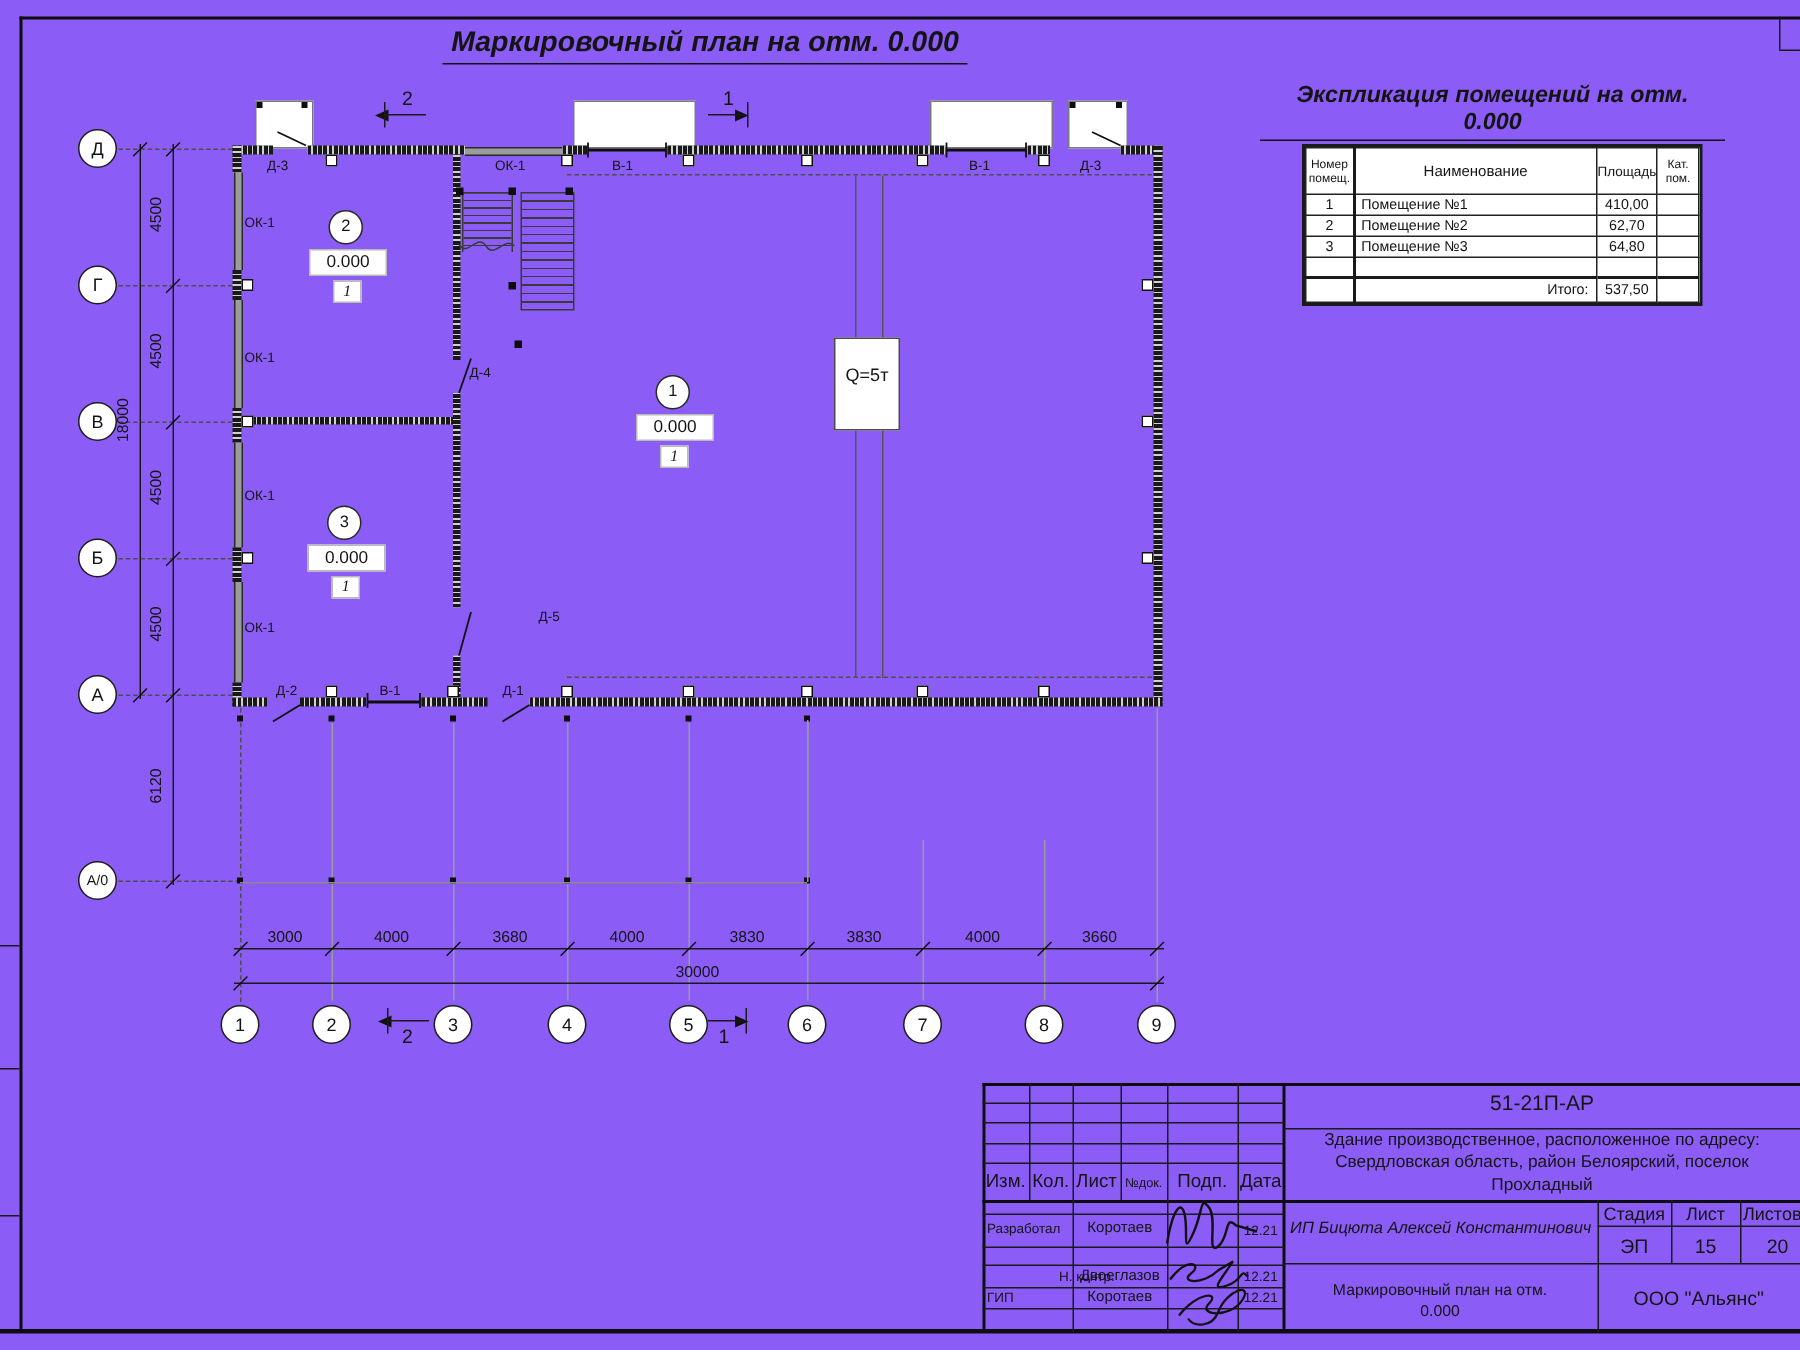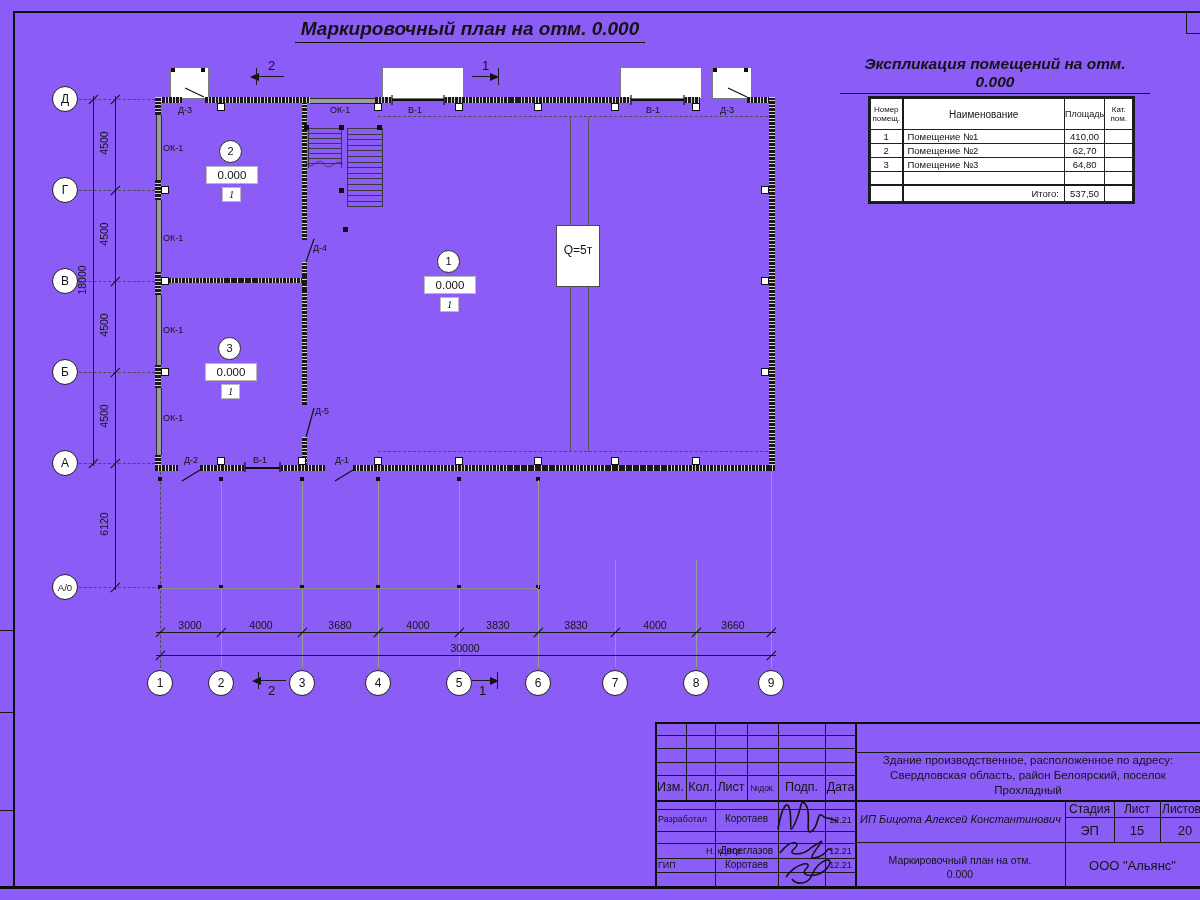--- a/index.html
+++ b/index.html
@@ -290,21 +290,21 @@
   <div class="lb" style="left:163px;top:143px;">ОК-1</div>
   <div class="lb" style="left:163px;top:233px;">ОК-1</div>
   <div class="lb" style="left:163px;top:325px;">ОК-1</div>
   <div class="lb" style="left:163px;top:413px;">ОК-1</div>
   <div class="lb" style="left:330px;top:105px;">ОК-1</div>
   <div class="lb" style="left:408px;top:105px;">В-1</div>
   <div class="lb" style="left:646px;top:105px;">В-1</div>
   <div class="lb" style="left:178px;top:105px;">Д-3</div>
   <div class="lb" style="left:720px;top:105px;">Д-3</div>
   <div class="lb" style="left:313px;top:243px;">Д-4</div>
-  <div class="lb" style="left:315px;top:406px;">Д-5</div>
+  <div class="lb" style="left:315px;top:406px;padding-left:44px;">Д-5</div>
   <div class="lb" style="left:184px;top:455px;">Д-2</div>
   <div class="lb" style="left:253px;top:455px;">В-1</div>
   <div class="lb" style="left:335px;top:455px;">Д-1</div>
 
   <div class="sl" style="left:268px;top:58px;">2</div>
   <div class="arrL" style="left:250px;top:73px;"></div>
   <div class="h" style="left:256px;top:76px;width:28px;"></div>
   <div class="v" style="left:256px;top:68px;height:17px;"></div>
   <div class="sl" style="left:482px;top:58px;">1</div>
   <div class="arrR" style="left:490px;top:73px;"></div>
@@ -353,20 +353,21 @@
   <div class="v" style="left:715px;top:722px;height:166px;"></div>
   <div class="v" style="left:778px;top:722px;height:166px;"></div>
   <div class="v" style="left:825px;top:722px;height:166px;"></div>
   <div class="h" style="left:856px;top:752px;width:344px;"></div>
   <div class="h" style="left:856px;top:842px;width:344px;"></div>
   <div class="h" style="left:1065px;top:817px;width:135px;"></div>
   <div class="v" style="left:1065px;top:800px;height:88px;"></div>
   <div class="v" style="left:1114px;top:800px;height:42px;"></div>
   <div class="v" style="left:1160px;top:800px;height:42px;"></div>
 
+  <div class="tb-txt" style="left:856px;top:727px;width:344px;font-size:14px;">51-21П-АР</div>
   <div class="tb-txt" style="left:858px;top:753px;width:340px;font-size:11.5px;line-height:15px;">Здание производственное, расположенное по адресу: Свердловская область, район Белоярский, поселок Прохладный</div>
   <div class="tb-txt" style="left:858px;top:813px;width:205px;font-size:11px;font-style:italic;">ИП Бицюта Алексей Константинович</div>
 
   <div class="tb-txt" style="left:655px;top:780px;width:31px;font-size:12.5px;">Изм.</div>
   <div class="tb-txt" style="left:686px;top:780px;width:29px;font-size:12.5px;">Кол.</div>
   <div class="tb-txt" style="left:715px;top:780px;width:32px;font-size:12.5px;">Лист</div>
   <div class="tb-txt" style="left:747px;top:783px;width:31px;font-size:8.5px;">№док.</div>
   <div class="tb-txt" style="left:778px;top:780px;width:47px;font-size:12.5px;">Подп.</div>
   <div class="tb-txt" style="left:825px;top:780px;width:31px;font-size:12.5px;">Дата</div>
 

